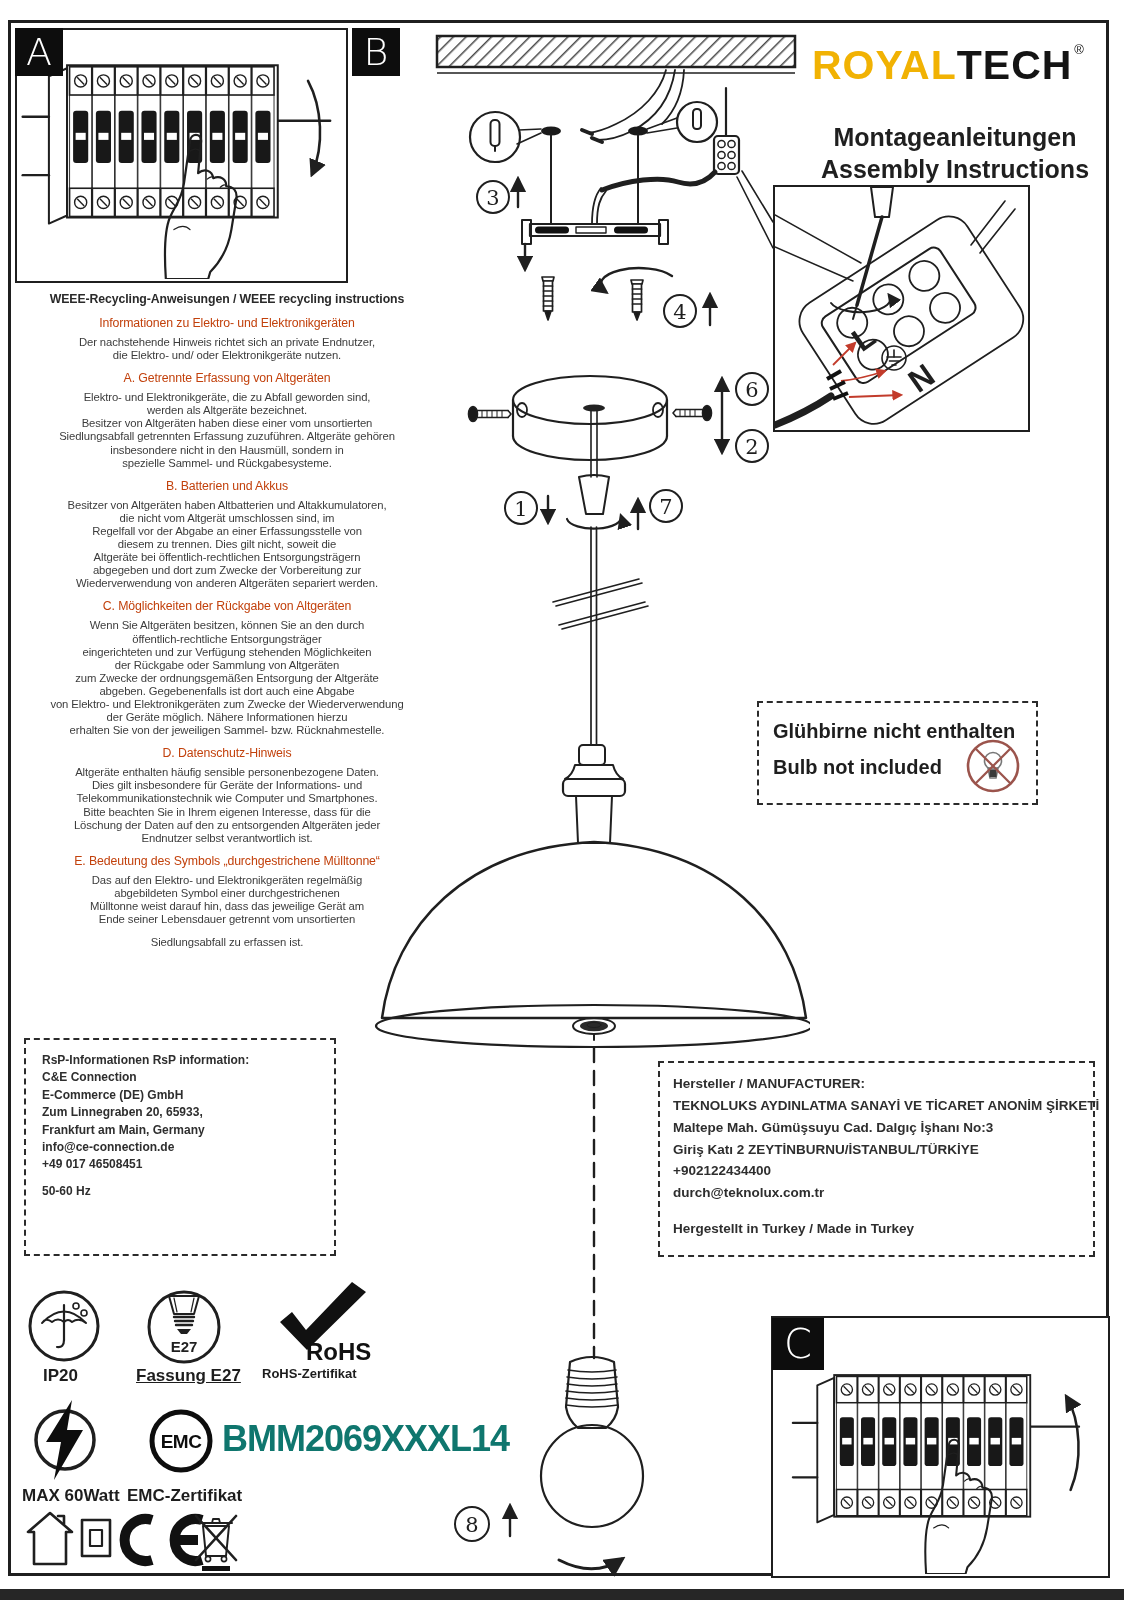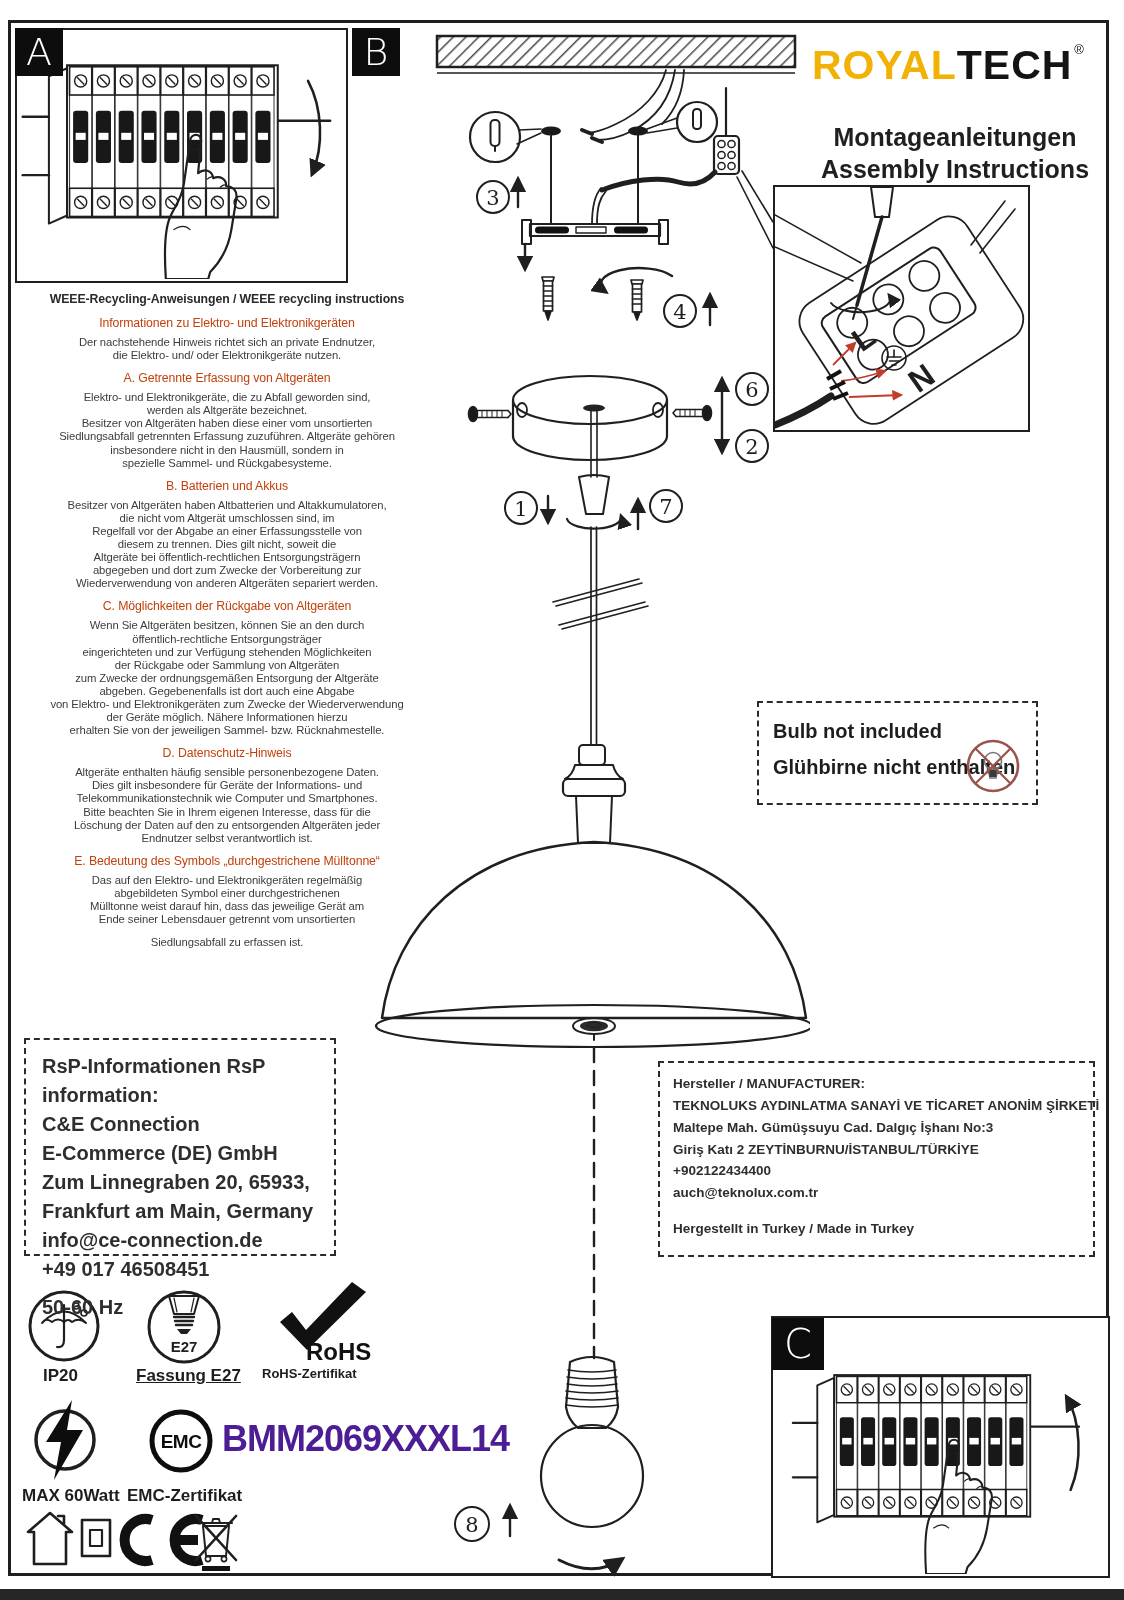--- a/index.html
+++ b/index.html
@@ -27,29 +27,29 @@
   .weee-col{left:27px;top:292px;width:400px;z-index:3;text-align:center;}
   .weee-header{font-size:12.3px;font-weight:700;color:#2a2a2a;margin-bottom:10px;letter-spacing:-0.1px;}
   .weee-h{font-size:12.3px;font-weight:400;color:#c2410c;margin:9px 0 6px 0;letter-spacing:-0.1px;}
   .weee-body{font-size:11.3px;font-weight:500;color:#3c3c3c;line-height:1.16;white-space:pre-line;letter-spacing:-0.1px;margin:0 0 4px 0;}
 
   
   .dash-box{border:2.5px dashed #2b2b2b;box-sizing:border-box;background:#fff;z-index:6;}
   .bulb-box{left:757px;top:701px;width:281px;height:104px;padding:10px 14px;}
   .bulb-line{font-size:20px;font-weight:600;color:#1e1e1e;line-height:1.8;}
   .rsp-box{left:24px;top:1038px;width:312px;height:218px;padding:12px 16px;}
-  .rsp-line{font-size:20px;font-weight:600;color:#2e2e2e;line-height:1.45;}
+  .rsp-line{font-size:12px;font-weight:600;color:#2e2e2e;line-height:1.45;}
   .rsp-freq{margin-top:9px;}
   .man-box{left:658px;top:1061px;width:437px;height:196px;padding:10px 13px;}
   .man-line{font-size:13.5px;font-weight:700;color:#2e2e2e;line-height:1.62;white-space:nowrap;}
   .man-origin{margin-top:14px;}
 
   
   .cert-label{font-size:17px;font-weight:700;color:#1d1d1d;z-index:4;}
-  .model-number{left:222px;top:1418px;font-size:36px;font-weight:800;letter-spacing:-1px;color:#4c1d95;z-index:4;font-family:"Liberation Sans",sans-serif;}
+  .model-number{left:222px;top:1418px;font-size:36px;font-weight:800;letter-spacing:-1px;color:#0f766e;z-index:4;font-family:"Liberation Sans",sans-serif;}
 
   svg{display:block;}
   .lineart{stroke:#1f1f1f;fill:none;stroke-linecap:round;stroke-linejoin:round;}
 </style>
 </head>
 <body>
 
 <div class="page">
 
   <svg width="0" height="0" style="position:absolute" aria-hidden="true">
@@ -414,22 +414,22 @@
         <line x1="52" y1="192" x2="66" y2="184" stroke="#111" stroke-width="4"></line>
         <line x1="55" y1="202" x2="70" y2="195" stroke="#111" stroke-width="4"></line>
         <line x1="58" y1="212" x2="73" y2="206" stroke="#111" stroke-width="4"></line>
       </g>
       <line x1="196" y1="58" x2="230" y2="14" class="lineart" stroke-width="1.6"></line>
       <line x1="205" y1="66" x2="240" y2="22" class="lineart" stroke-width="1.6"></line>
     </svg>
   </div>
 
   <div class="abs dash-box bulb-box">
+    <div class="bulb-line">Glühbirne nicht enthalten</div>
     <div class="bulb-line">Bulb not included</div>
-    <div class="bulb-line">Glühbirne nicht enthalten</div>
     <svg class="abs" style="right:14px;bottom:8px;" width="58" height="58" viewBox="0 0 58 58">
       <circle cx="29" cy="29" r="25" fill="none" stroke="#9B544C" stroke-width="2.6"></circle>
       <circle cx="29" cy="24" r="8.5" fill="none" stroke="#777" stroke-width="1.6"></circle>
       <path d="M 24,31 L 34,31 L 32,41 L 26,41 Z" fill="none" stroke="#777" stroke-width="1.6"></path>
       <rect x="25.5" y="33" width="7" height="7" fill="#3a3a3a"></rect>
       <line x1="11" y1="11" x2="47" y2="47" stroke="#9B544C" stroke-width="2.2"></line>
       <line x1="47" y1="11" x2="11" y2="47" stroke="#9B544C" stroke-width="2.2"></line>
     </svg>
   </div>
 
@@ -443,21 +443,21 @@
     <div class="rsp-line">+49 017 46508451</div>
     <div class="rsp-line rsp-freq">50-60 Hz</div>
   </div>
 
   <div class="abs dash-box man-box">
     <div class="man-line">Hersteller / MANUFACTURER:</div>
     <div class="man-line">TEKNOLUKS AYDINLATMA SANAYİ VE TİCARET ANONİM ŞİRKETİ</div>
     <div class="man-line">Maltepe Mah. Gümüşsuyu Cad. Dalgıç İşhanı No:3</div>
     <div class="man-line">Giriş Katı 2 ZEYTİNBURNU/İSTANBUL/TÜRKİYE</div>
     <div class="man-line">+902122434400</div>
-    <div class="man-line">auch@teknolux.com.tr</div>
+    <div class="man-line">durch@teknolux.com.tr</div>
     <div class="man-line man-origin">Hergestellt in Turkey / Made in Turkey</div>
   </div>
 
   <svg class="abs" style="left:27px;top:1288px;" width="74" height="76" viewBox="0 0 74 76">
     <circle cx="37" cy="38" r="34" fill="#fff" class="lineart" stroke-width="3"></circle>
     <path d="M 15,35 Q 37,12 59,35 Q 52,29 45,34 Q 41,30 37,34 Q 31,29 25,34 Q 19,29 15,35 Z" fill="#fff" class="lineart" stroke-width="2"></path>
     <line x1="37" y1="17" x2="37" y2="52" class="lineart" stroke-width="2.2"></line>
     <path d="M 37,52 Q 37,60 30,59" class="lineart" stroke-width="2.2"></path>
     <circle cx="49" cy="18" r="3" class="lineart" stroke-width="1.6"></circle>
     <circle cx="57" cy="25" r="3" class="lineart" stroke-width="1.6"></circle>

